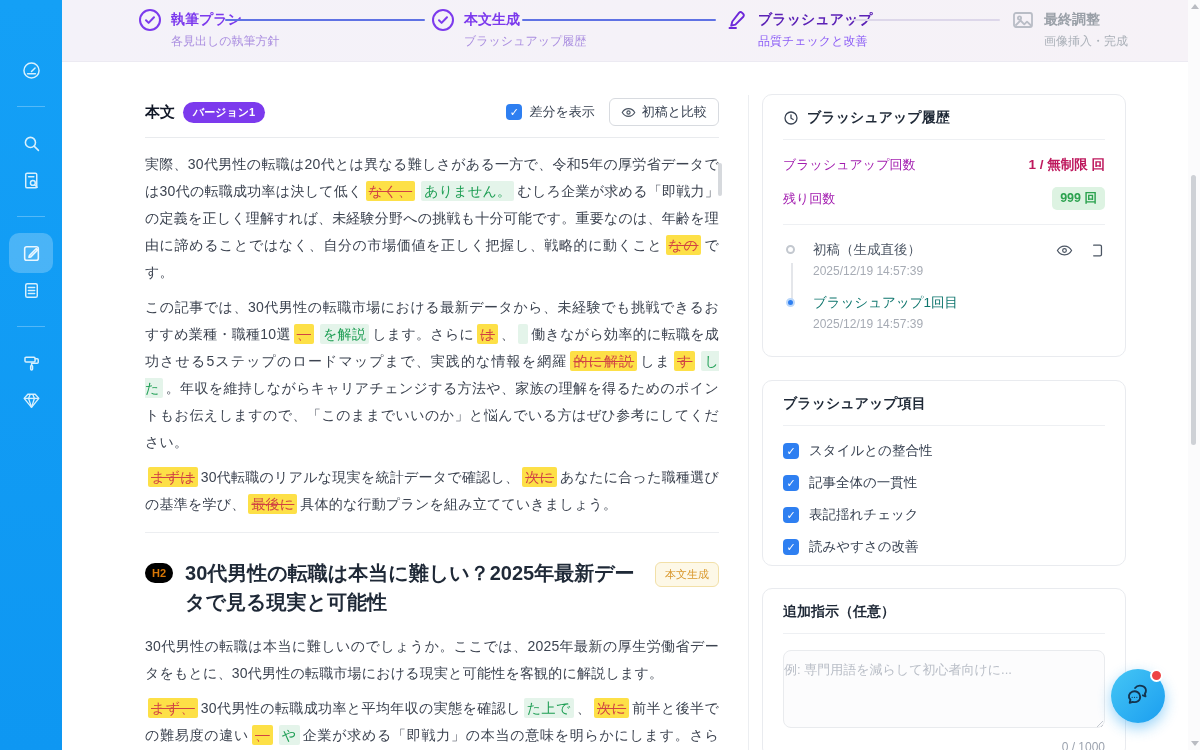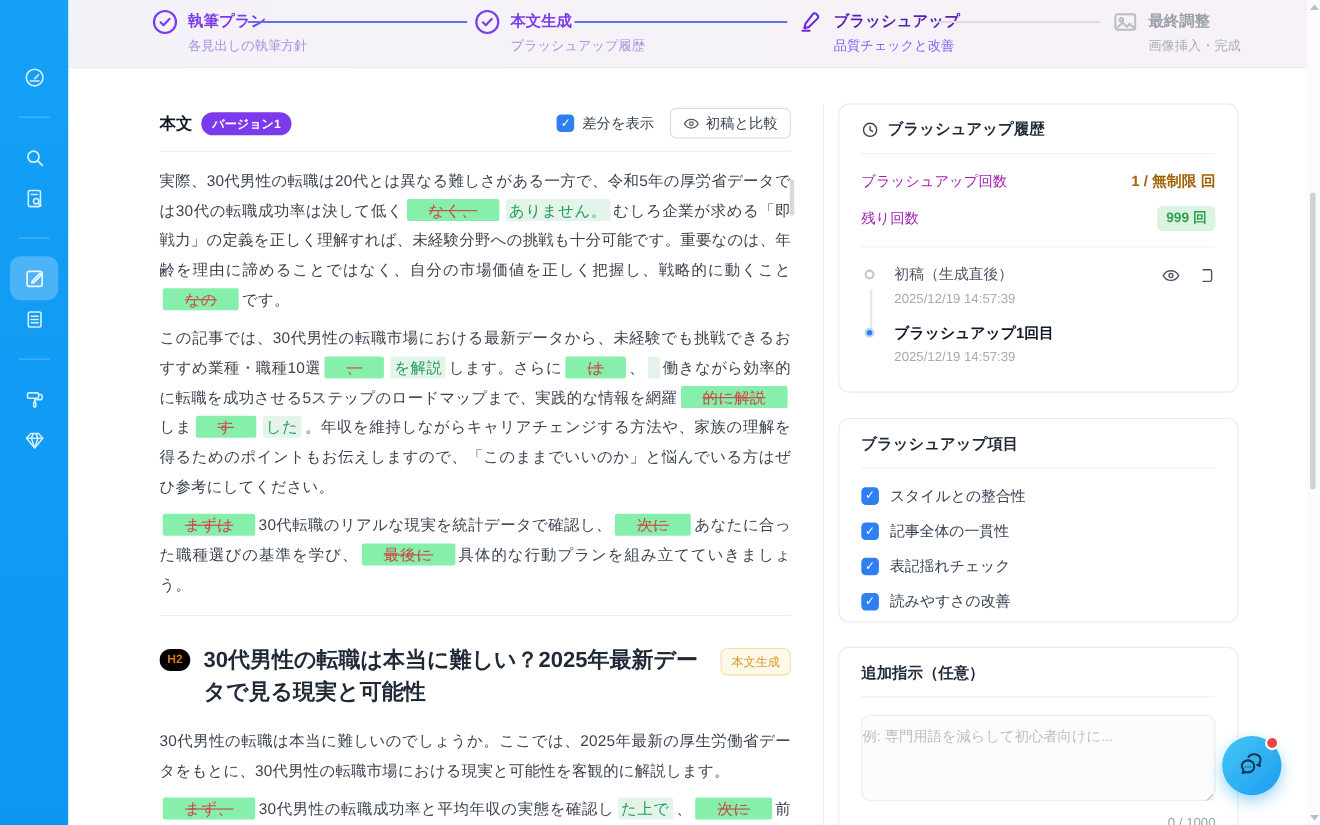--- a/index.html
+++ b/index.html
@@ -42,52 +42,52 @@
   .header-right { margin-left:auto; display:flex; align-items:center; gap:14px; }
   .diff-toggle { display:flex; align-items:center; gap:7px; cursor:pointer; }
   .cbx { width:16px; height:16px; background:#2e7ff1; border-radius:4px; color:#fff; font-size:11px;
     display:flex; align-items:center; justify-content:center; line-height:1; }
   .diff-toggle-label { font-size:13px; color:#374151; }
   .compare-btn { display:flex; align-items:center; gap:6px; background:#fff; border:1px solid #d8dbe0;
     border-radius:6px; padding:4px 11px; font-size:13px; color:#374151; cursor:pointer; font-family:inherit; }
   .editor-divider { height:1px; background:#e9ebee; margin-top:11px; }
   #article-body { padding-top:13px; }
   .para { font-size:14px; line-height:27px; color:#3c4350; text-align:justify; margin-bottom:8px; letter-spacing:.2px; }
-  .diff-del { color:#d14343; background:#86efac; text-decoration:line-through; padding:2px 20px; margin:0 3px; border-radius:2px; }
+  .diff-del { color:#d14343; background:#fde047; text-decoration:line-through; padding:2px 3px; margin:0 3px; border-radius:2px; }
   .diff-ins { color:#1e9e54; background:#e4f4ea; padding:2px 3px; margin:0 3px; border-radius:2px; }
   .section-divider { height:1px; background:#eceef1; margin:14px 0 26px; }
   .h2-row { display:flex; align-items:flex-start; gap:12px; margin-bottom:16px; }
   .h2-tag { flex:0 0 auto; background:#000000; color:#d97706; font-size:11px; font-weight:bold;
     padding:4px 7px; border-radius:999px; margin-top:4px; }
   .h2-text { flex:1; font-size:20px; line-height:29px; font-weight:bold; color:#1f2937; }
   .h2-badge { flex:0 0 auto; background:#fdf8e7; border:1px solid #f2e0a8; color:#d9972b;
     font-size:11px; padding:4px 9px; border-radius:6px; margin-top:3px; white-space:nowrap; }
   .col-divider { position:absolute; left:748px; top:95px; width:1px; height:655px; background:#eceef1; }
   .editor-thumb { position:absolute; left:718px; top:163px; width:4px; height:33px; background:#d6d9dd; border-radius:2px; cursor:pointer; }
 
   
   .card { position:absolute; left:762px; width:364px; background:#fff; border:1px solid #e9ebef; border-radius:10px; padding:0 20px; }
   .card-header { display:flex; align-items:center; gap:8px; padding:14px 0 12px; border-bottom:1px solid #eef0f3; }
   .card-title { font-size:14px; font-weight:bold; color:#1f2937; }
   .stats { padding:16px 0 14px; border-bottom:1px solid #eef0f3; }
   .stat-row { display:flex; align-items:center; margin-bottom:13px; }
   .stat-row:last-child { margin-bottom:0; }
   .stat-label { font-size:13px; color:#a21caf; }
-  .stat-value { margin-left:auto; font-size:13.5px; font-weight:bold; color:#a16207; }
+  .stat-value { margin-left:auto; font-size:13.5px; font-weight:bold; color:#be185d; }
   .stat-green { margin-left:auto; background:#ddf3e2; color:#2ca24f; font-size:12.5px; font-weight:bold;
     padding:3px 8px; border-radius:5px; }
   .timeline { position:relative; padding:16px 0 10px; }
   .tl-line { position:absolute; left:8px; top:38px; width:2px; height:36px; background:#e4e6ea; }
   .tl-item { position:relative; padding-left:30px; margin-bottom:16px; }
   .tl-dot { position:absolute; left:3px; top:4px; width:9px; height:9px; border-radius:50%; }
   .dot-past { background:#fff; border:2px solid #c3c8cf; }
   .dot-current { background:#2e7ff1; border:2px solid #bcd8fb; }
   .tl-title-row { display:flex; align-items:center; gap:15px; }
   .tl-title { font-size:13.5px; color:#4b5563; }
-  .tl-title.current { font-weight:bold; color:#0f172a; }
+  .tl-title.current { font-weight:normal; color:#0f766e; }
   .tl-spacer { flex:1; }
   .tl-icon { width:17px; height:17px; cursor:pointer; }
   .tl-time { font-size:12px; color:#a6abb4; margin-top:5px; }
 
   .check-row { display:flex; align-items:center; gap:10px; margin-bottom:14px; cursor:pointer; }
   .check-label { font-size:13.5px; color:#374151; }
   .checks { padding:16px 0 4px; }
 
   .ta-wrap { padding:16px 0 0; }
   .ta { width:100%; height:78px; background:#fcfcfd; border:1px solid #e9ebee; border-radius:8px;

